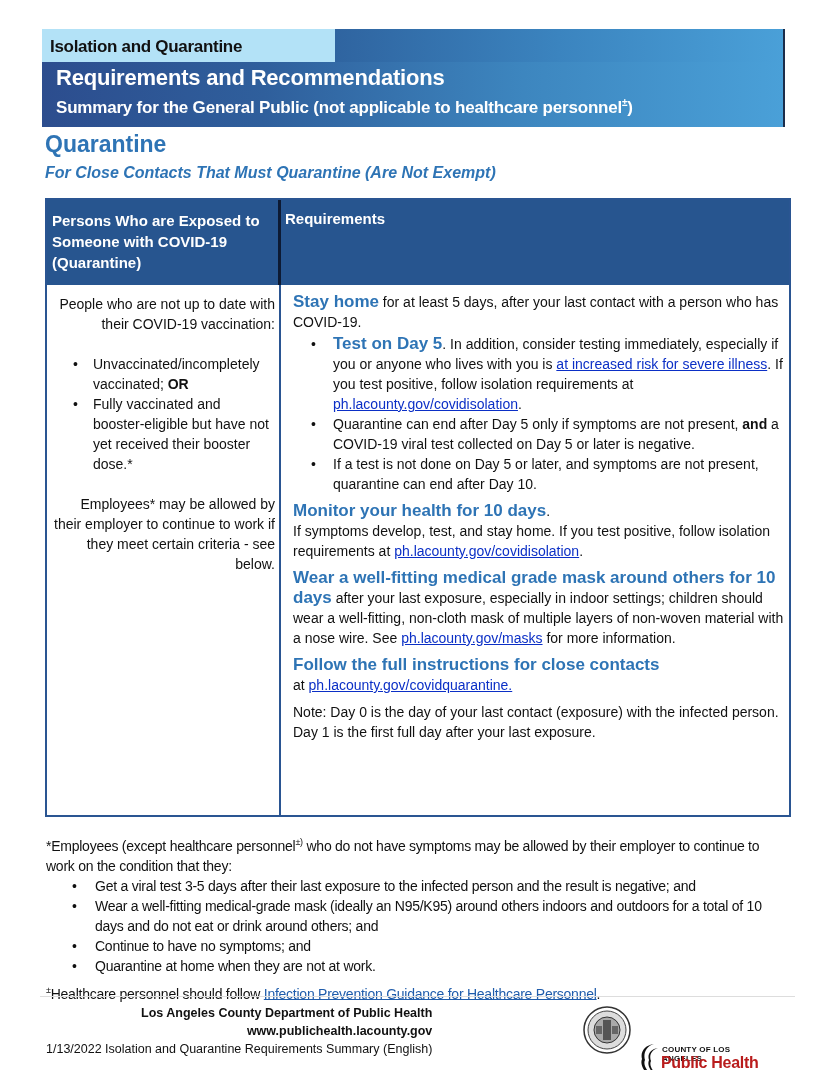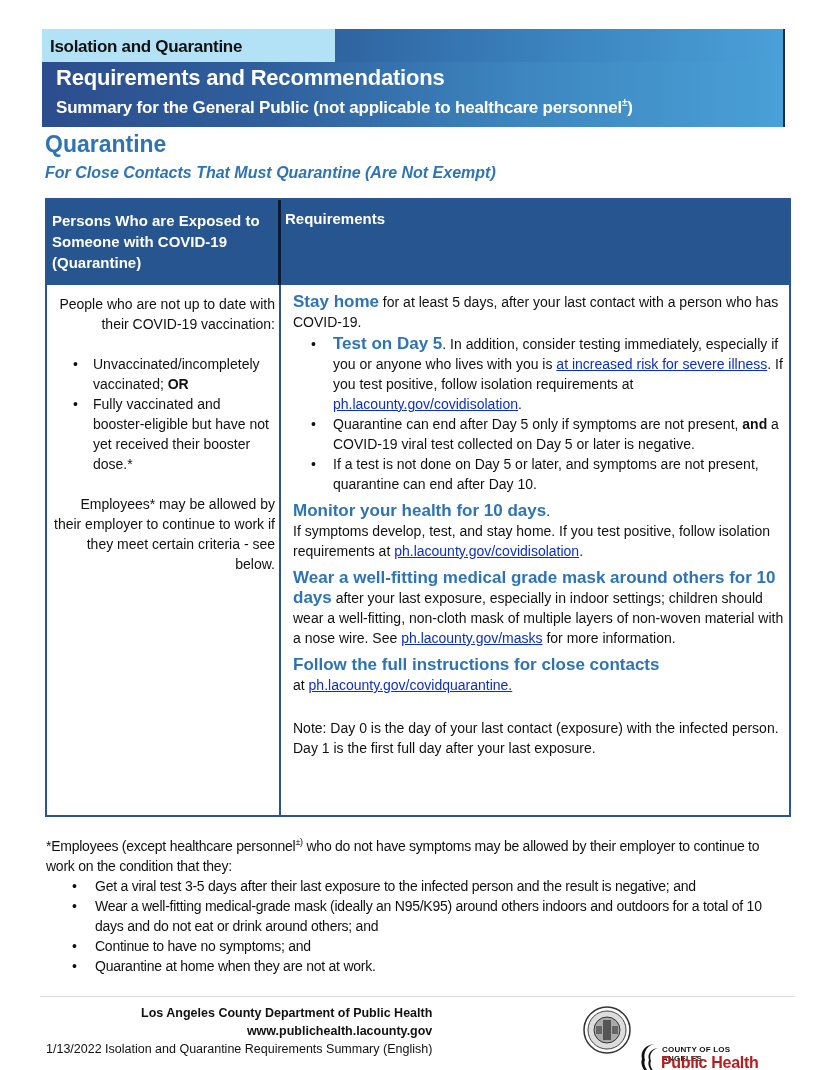--- a/index.html
+++ b/index.html
@@ -37,21 +37,21 @@
   .col1 .emp { margin-top: 20px; }
 
   .col2 { position: absolute; left: 246px; top: 92px; width: 494px; font-size: 14px; line-height: 20px; color: #111; }
   .hl { color: #2e74b5; font-weight: bold; }
   .hl-lg { font-size: 17px; }
   .col2 a, .foot a { color: #0b2fc6; text-decoration: underline; }
   .col2 ul { list-style: none; padding-left: 18px; margin-top: 2px; }
   .col2 li { position: relative; padding-left: 22px; }
   .col2 li::before { content: "\2022"; position: absolute; left: 0; top: 0; }
   .block { margin-top: 7px; }
-  .note { margin-top: 23px; }
+  .note { margin-top: 7px; }
 
   .foot { position: absolute; left: 46px; top: 832px; width: 745px; font-size: 14px; line-height: 20px; color: #111; letter-spacing: -0.25px; }
   .foot ul { list-style: none; padding-left: 26px; }
   .foot li { position: relative; padding-left: 23px; }
   .foot li::before { content: "\2022"; position: absolute; left: 0; top: 0; }
   .foot sup { font-size: 9px; }
   .foot .hcp { margin-top: 4px; }
   .foot .hcp a { color: #1f5cab; }
 
   .footer-rule { position: absolute; left: 40px; top: 996px; width: 755px; height: 1px; background: #dddddd; }
@@ -121,20 +121,21 @@
 </div>
 
 <div class="foot">
   <div><span>*Employees (except healthcare personnel</span><sup>±)</sup><span> who do not have symptoms may be allowed by their employer to continue to work on the condition that they:</span></div>
   <ul>
     <li>Get a viral test 3-5 days after their last exposure to the infected person and the result is negative; and</li>
     <li>Wear a well-fitting medical-grade mask (ideally an N95/K95) around others indoors and outdoors for a total of 10 days and do not eat or drink around others; and</li>
     <li>Continue to have no symptoms; and</li>
     <li>Quarantine at home when they are not at work.</li>
   </ul>
+  <div class="hcp"><sup>±</sup><span>Healthcare personnel should follow </span><a>Infection Prevention Guidance for Healthcare Personnel</a><span>.</span></div>
 </div>
 
 <div class="footer-rule"></div>
 
 <div class="org">
   <div class="b">Los Angeles County Department of Public Health</div>
   <div class="b">www.publichealth.lacounty.gov</div>
   <div>1/13/2022 Isolation and Quarantine Requirements Summary (English)</div>
 </div>
 

